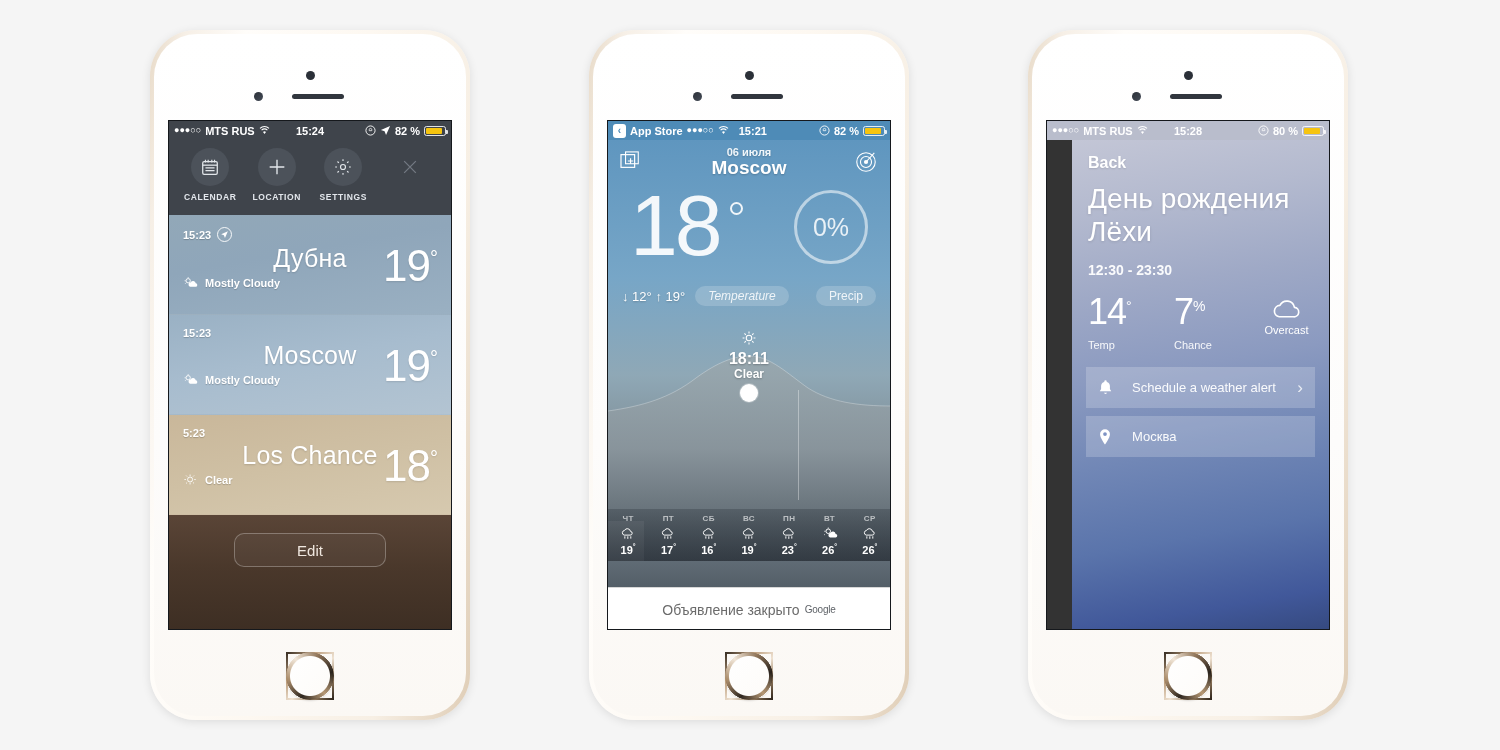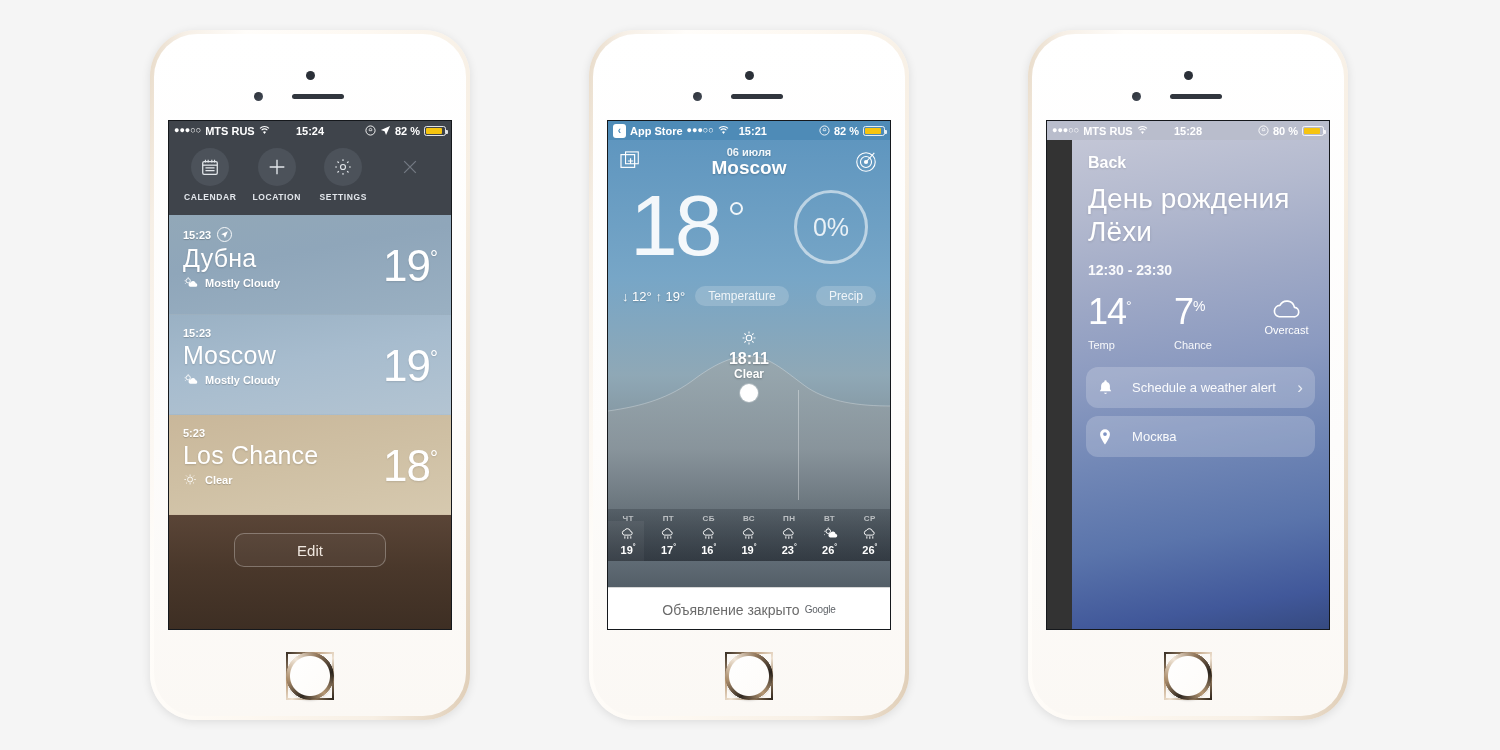--- a/index.html
+++ b/index.html
@@ -105,21 +105,21 @@
   .tb-item { flex: 1; display:flex; flex-direction:column; align-items:center; }
   .tb-circle {
     width: 38px; height: 38px; border-radius:50%; background:#4c525a;
     display:flex; align-items:center; justify-content:center; color:#d9dde2;
   }
   .tb-label { margin-top:6px; font-size:8.5px; letter-spacing:.6px; color:#e3e7ec; font-weight:bold; }
   .tb-close { width:38px; height:38px; display:flex; align-items:center; justify-content:center; color:#6f757d; }
 
   .city {
     position: relative; height: 100px; padding: 12px 14px;
-    border-bottom: 1px solid rgba(255,255,255,.10); color:#fff;
+    border-bottom: 1px solid rgba(255,255,255,.10); color:#fff;text-align:center;
   }
   .city.c1 { background: linear-gradient(170deg,#92a8b8 0%,#8fa6ba 40%,#9ab0c2 100%); }
   .city.c2 { background: linear-gradient(170deg,#9ab1c4 0%,#a7bcce 45%,#b3c4d2 100%); }
   .city.c3 { background: linear-gradient(170deg,#c9b79a 0%,#cfc0a4 50%,#d6c9af 100%); height:100px; }
   .city-time { font-size: 11px; font-weight: bold; display:flex; align-items:center; gap:6px; text-shadow:0 1px 1px rgba(0,0,0,.2); }
   .loc-badge {
     width:15px;height:15px;border-radius:50%;border:1px solid rgba(255,255,255,.9);
     display:inline-flex;align-items:center;justify-content:center;
   }
   .city-name { font-size: 25px; font-weight: 300; margin-top: 2px; letter-spacing:.2px; text-shadow:0 1px 2px rgba(0,0,0,.15); }
@@ -152,21 +152,21 @@
     position:absolute; right:22px; top:4px; width:74px; height:74px; border-radius:50%;
     border:3px solid rgba(255,255,255,.55); display:flex; align-items:center; justify-content:center;
     font-size:25px; font-weight:300; color:rgba(255,255,255,.85);
   }
   .p2-rowlabels { position:absolute; left:0; right:0; bottom:0; display:flex; align-items:center; padding:0 14px; }
   .p2-hilo { font-size:13px; font-weight:normal; color:#fff; white-space:nowrap; text-shadow:0 1px 2px rgba(0,0,0,.2); }
   .pill {
     background: rgba(255,255,255,.18); border-radius: 11px; padding: 3px 13px;
     font-size: 12px; color: rgba(255,255,255,.85);
   }
-  .p2-pill-temp { margin-left: 10px; }
+  .p2-pill-temp { margin-left: 10px; font-style: italic; }
   .p2-pill-prec { position:absolute; right:14px; }
   .p2-chart { position:relative; height: 255px; overflow:hidden; }
   .p2-now { position:absolute; left:0; right:0; top:24px; text-align:center; color:#fff; z-index:3; }
   .p2-now .t { font-size:16px; font-weight:bold; text-shadow:0 1px 2px rgba(0,0,0,.25); }
   .p2-now .c { font-size:12px; font-weight:bold; margin-top:-1px; text-shadow:0 1px 2px rgba(0,0,0,.25); }
   .p2-dot {
     position:absolute; left:50%; margin-left:-9px; top:78px; width:18px; height:18px; border-radius:50%;
     background:#fff; border:3px solid rgba(255,255,255,.45); z-index:3;
     box-shadow: 0 0 0 1px rgba(255,255,255,.25);
   }
@@ -196,21 +196,21 @@
   .p3-hours { font-size:14px; font-weight:bold; padding:14px 0 0 16px; color:rgba(255,255,255,.95); }
   .p3-stats { display:flex; padding:16px 16px 0 16px; align-items:flex-start; }
   .stat { width:86px; }
   .stat .v { font-size:36px; font-weight:200; line-height:1; letter-spacing:-1px; }
   .stat .v sup { font-size:14px; font-weight:300; vertical-align:super; }
   .stat .k { font-size:11px; color:rgba(255,255,255,.92); margin-top:9px; }
   .stat-cloud { flex:1; display:flex; flex-direction:column; align-items:center; padding-top:2px; }
   .stat-cloud .k { font-size:11px; margin-top:4px; }
   .p3-rows { padding:16px 14px 0 14px; }
   .p3-row {
-    height:41px; background: rgba(255,255,255,.20); border-radius:12px;
+    height:41px; background: rgba(255,255,255,.20); border-radius:0;
     display:flex; align-items:center; padding:0 12px; margin-bottom:8px; position:relative;
   }
   .p3-row .ic { width:26px; display:flex; align-items:center; color:rgba(255,255,255,.92); }
   .p3-row .lb { font-size:13px; color:rgba(255,255,255,.95); margin-left:8px; }
   .p3-row .ch { position:absolute; right:12px; font-size:17px; color:rgba(255,255,255,.8); font-weight:300; }
 </style>
 </head>
 <body>
 
 <div class="stage">

